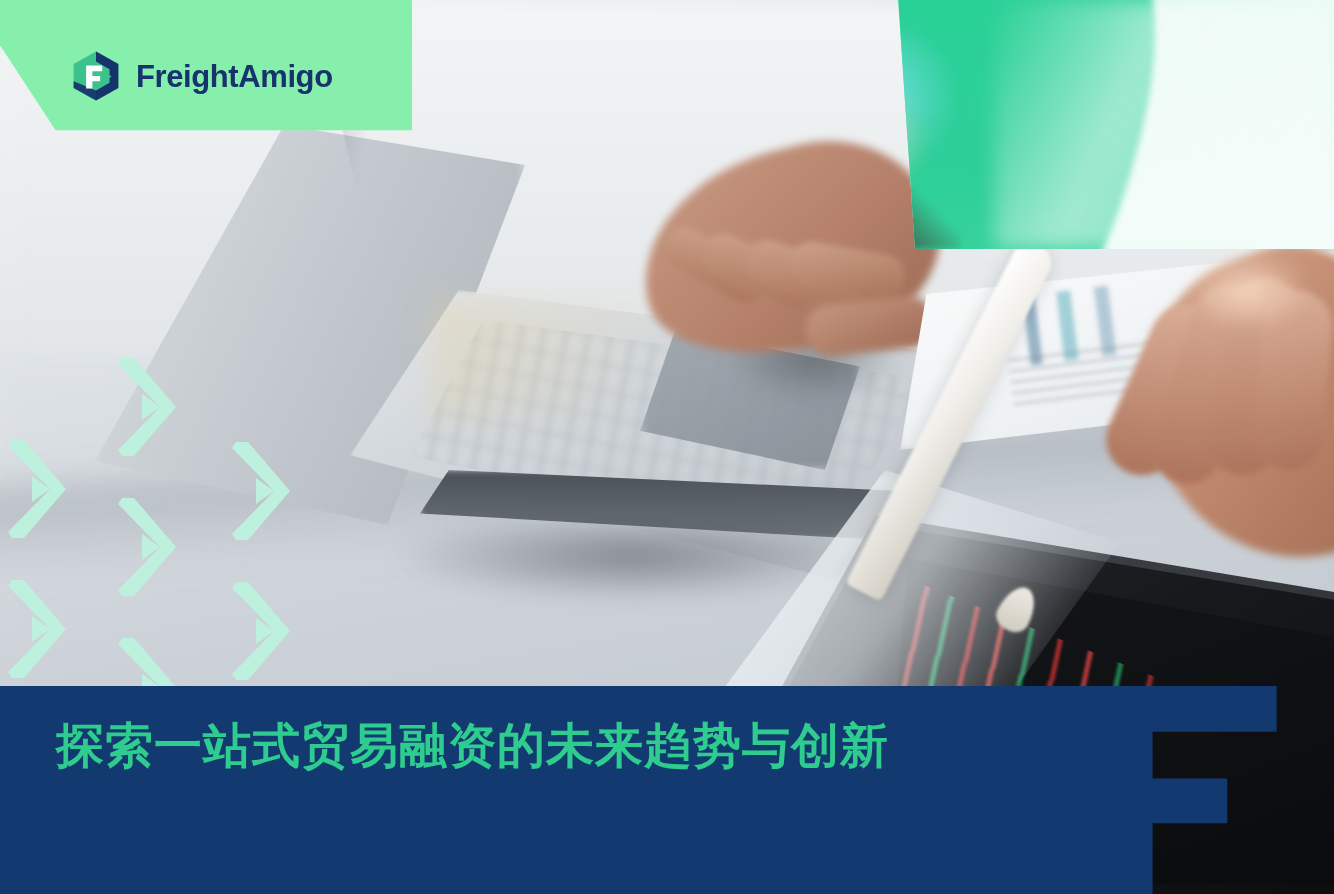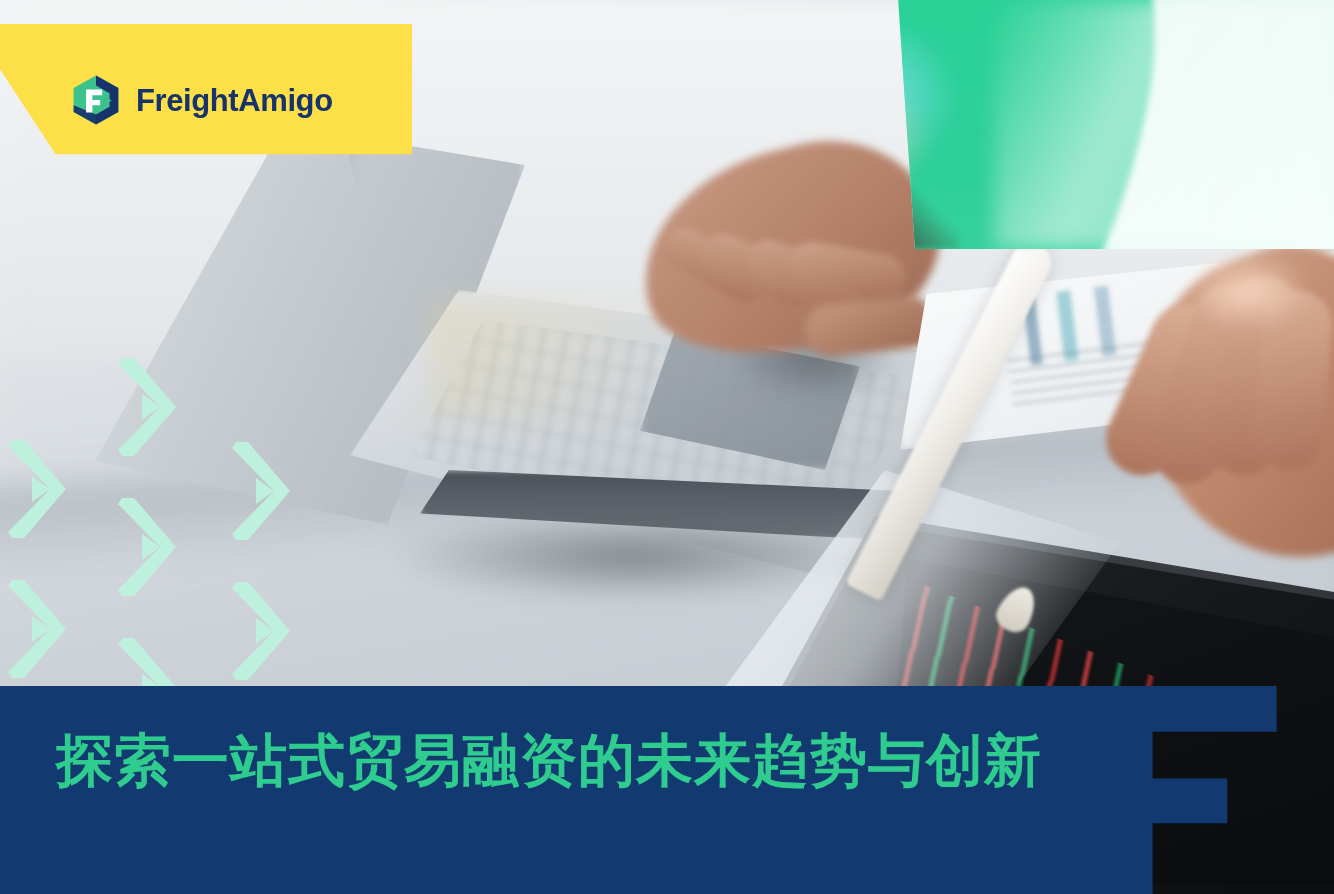--- a/index.html
+++ b/index.html
@@ -275,23 +275,22 @@
   .mint-dark-corner{
     position:absolute; left:0; bottom:0; width:80px; height:70px;
     background:linear-gradient(45deg, rgba(60,40,34,.85), rgba(60,40,34,0) 65%);
     filter:blur(3px);
   }
 
   
   .logo-panel{
     position:absolute;
     left:0; top:0; width:412px; height:133px;
-    background:#fde047;
+    background:#86efac;
     clip-path:polygon(0% 0%, 100% 0%, 100% 98%, 13.5% 98%, 0% 34%);
-    margin-top:24px;
   }
   .logo-row{
     position:absolute; left:70px; top:50px;
     display:flex; align-items:center; gap:14px;
   }
   .logo-mark{ width:52px; height:52px; display:block; }
   .logo-word{
     font-size:31px; font-weight:bold; letter-spacing:-.4px;
     color:#17336b; line-height:1; white-space:nowrap;
   }
@@ -323,24 +322,24 @@
   }
   .banner-text{
     position:absolute; left:56px; top:712px; width:1040px;
   }
   .headline-1{
     font-family:"DejaVu Sans","Liberation Sans",sans-serif;
     font-size:47px; font-weight:bold; color:#ffffff;
     letter-spacing:1px; line-height:1.18; white-space:nowrap;
   }
   .headline-2{
-    font-family:Liberation Mono, monospace;
-    font-size:57px; font-weight:bold; color:#2ecc8e;
+    font-family:Liberation Serif, serif;
+    font-size:48px; font-weight:bold; color:#2ecc8e;
     letter-spacing:1px; line-height:1.18; white-space:nowrap;
-    margin-top:20px;
+    margin-top:6px;
   }
 </style>
 </head>
 <body>
 
 <div class="stage">
 
   <div class="photo">
     <div class="photo-base"></div>
     <div class="wall"></div>

